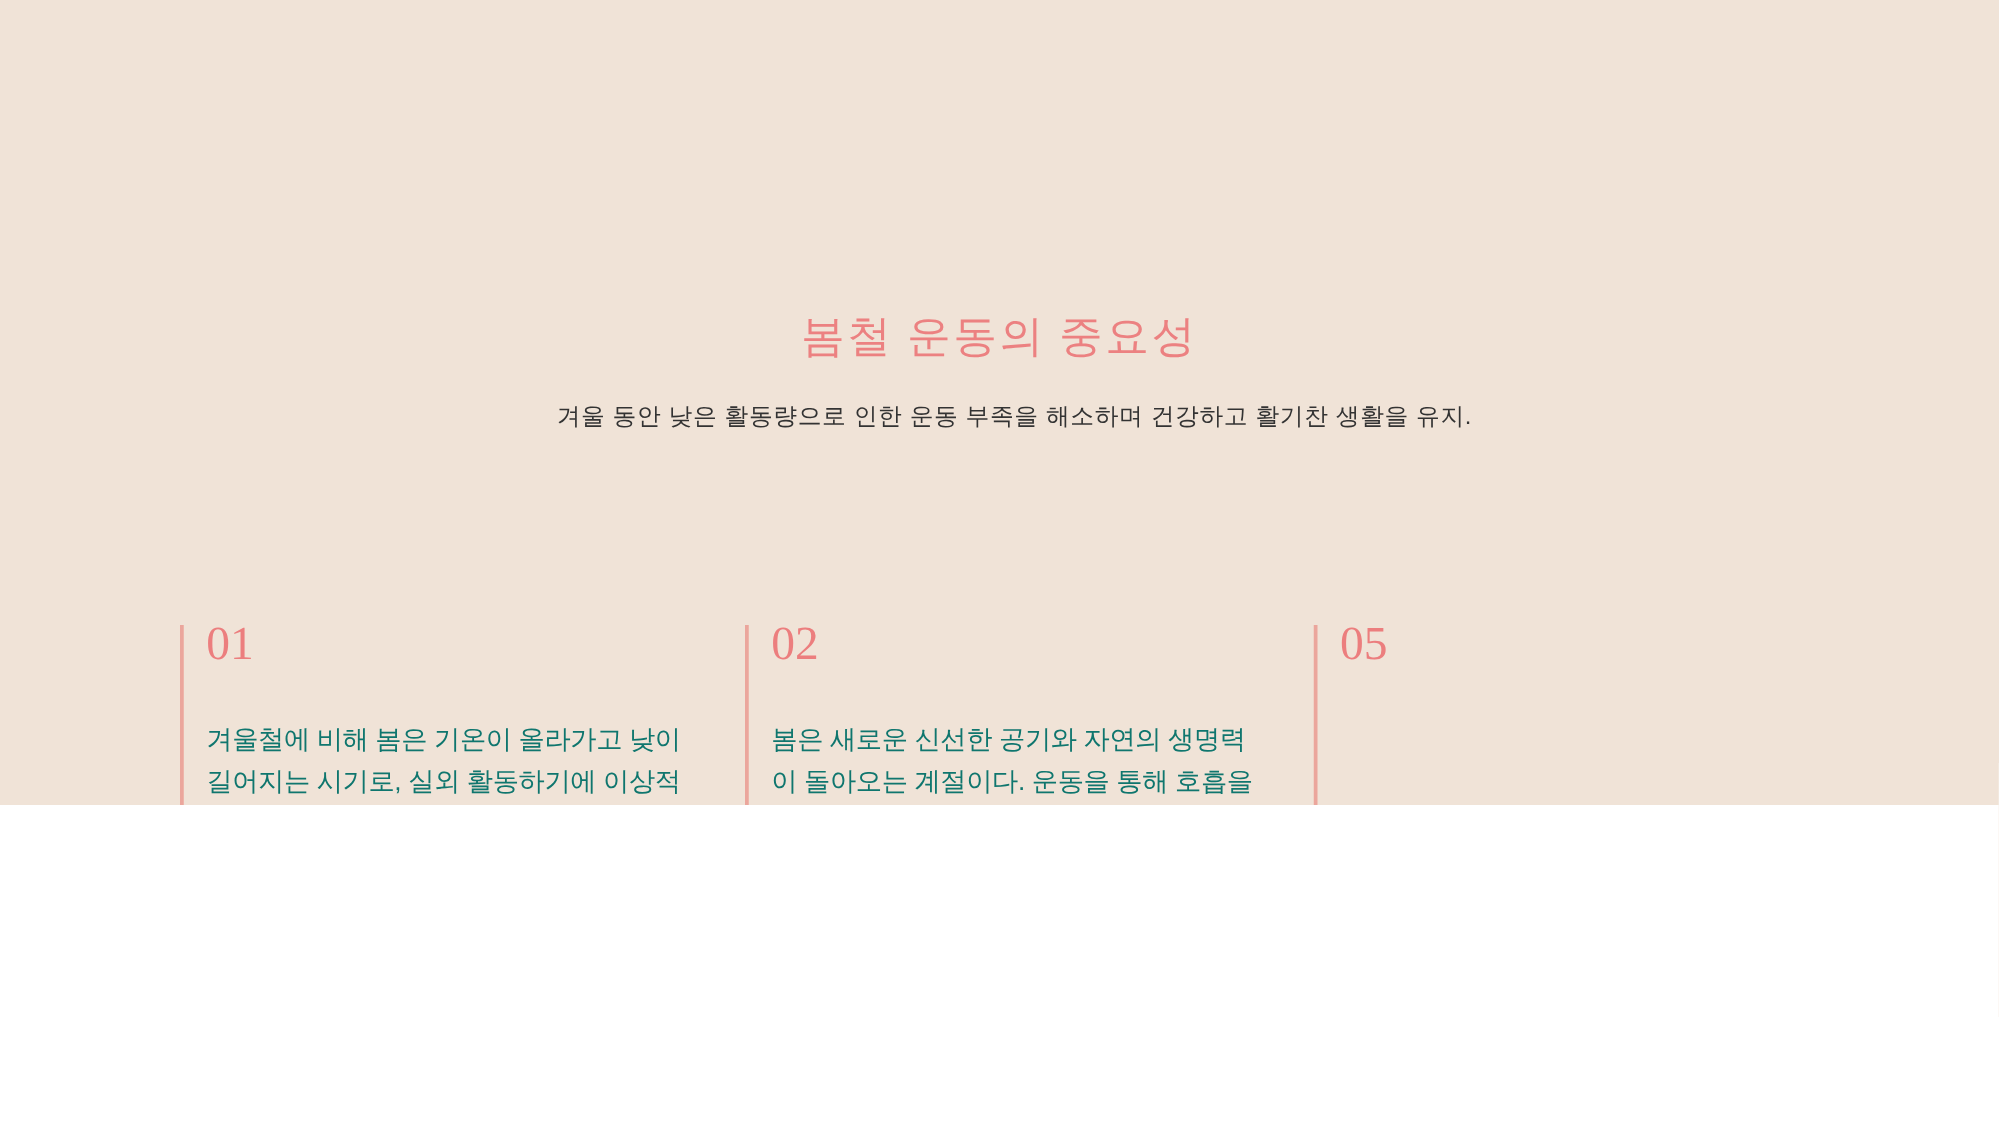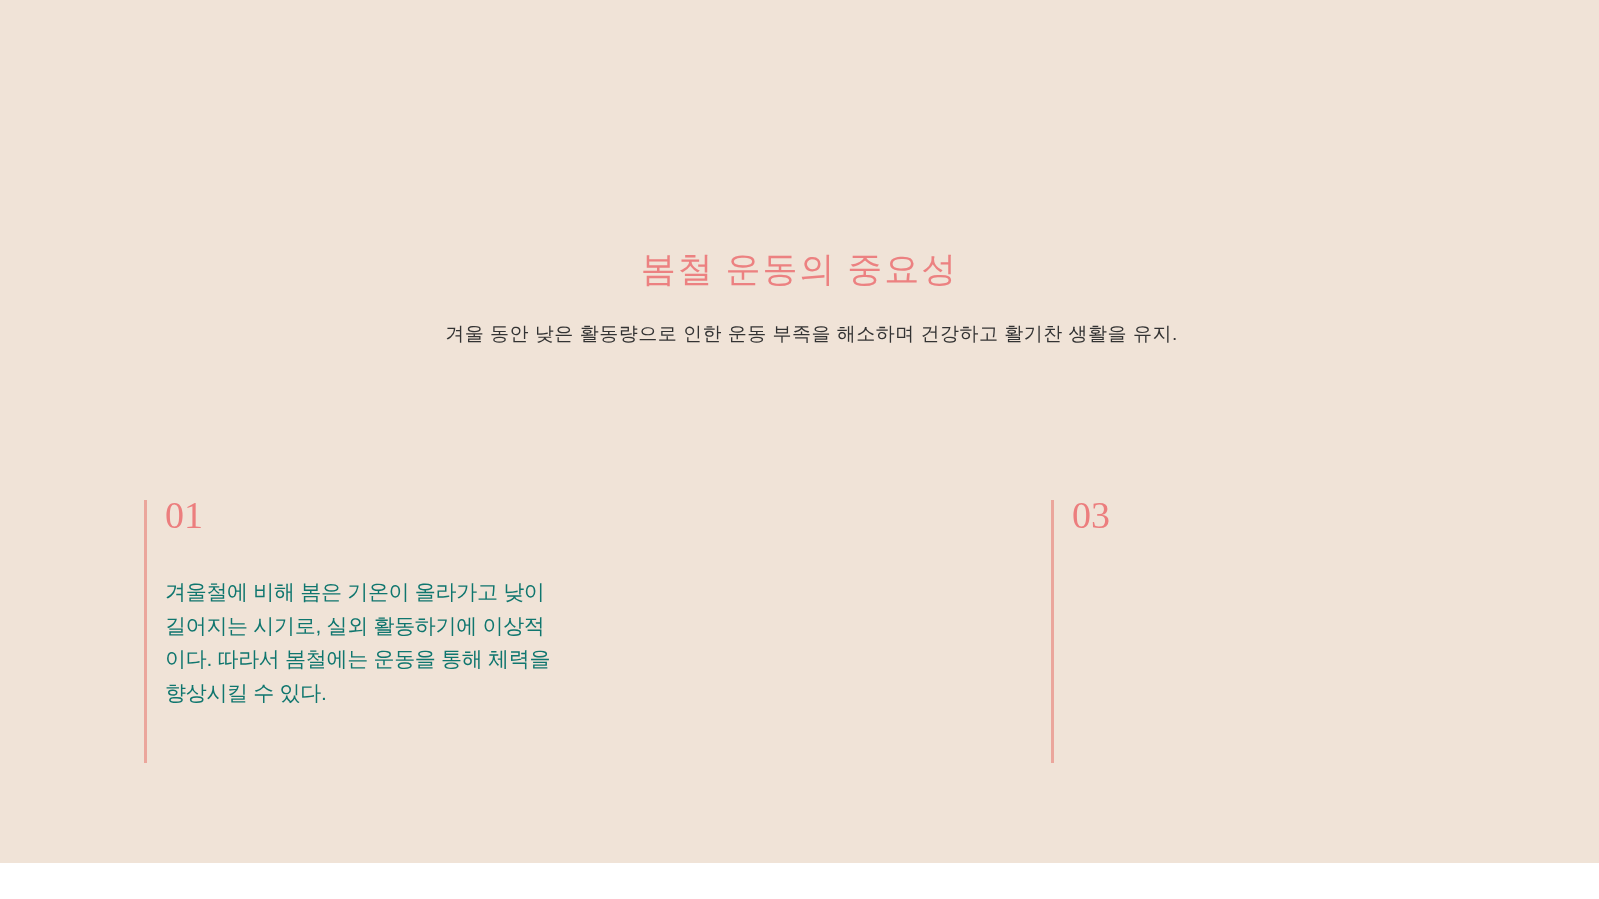--- a/index.html
+++ b/index.html
@@ -2,21 +2,21 @@
 <html><head>
 <meta charset="utf-8">
 <style>
   html, body {
     margin: 0;
     padding: 0;
   }
   .stage {
     position: relative;
     width: 1599px;
-    height: 863px;
+    height: 644px;
     background: #f0e3d7;
     overflow: hidden;
     font-family: "Liberation Sans", sans-serif;
   }
   .slide-title {
     position: absolute;
     top: 246px;
     left: 0;
     width: 100%;
     text-align: center;
@@ -81,19 +81,24 @@
   <div class="slide-subtitle">
     <div>겨울 동안 낮은 활동량으로 인한 운동 부족을 해소하며 건강하고 활기찬 생활을 유지.</div>
   </div>
 
   <div class="card c1">
     <div class="vline"></div>
     <div class="card-number">01</div>
     <div class="card-text">겨울철에 비해 봄은 기온이 올라가고 낮이 길어지는 시기로, 실외 활동하기에 이상적이다. 따라서 봄철에는 운동을 통해 체력을 향상시킬 수 있다.</div>
   </div>
 
+  <div class="card c2">
+    <div class="vline"></div>
+    <div class="card-number">02</div>
+    <div class="card-text">봄은 새로운 신선한 공기와 자연의 생명력이 돌아오는 계절이다. 운동을 통해 호흡을 활성화시키고 혈액순환이 촉진되면서 면역력을 강화할 수 있다.</div>
+  </div>
 
   <div class="card c3">
     <div class="vline"></div>
-    <div class="card-number">03</div>
+    <div class="card-number">05</div>
   </div>
 
 </div>
 
 </body></html>

